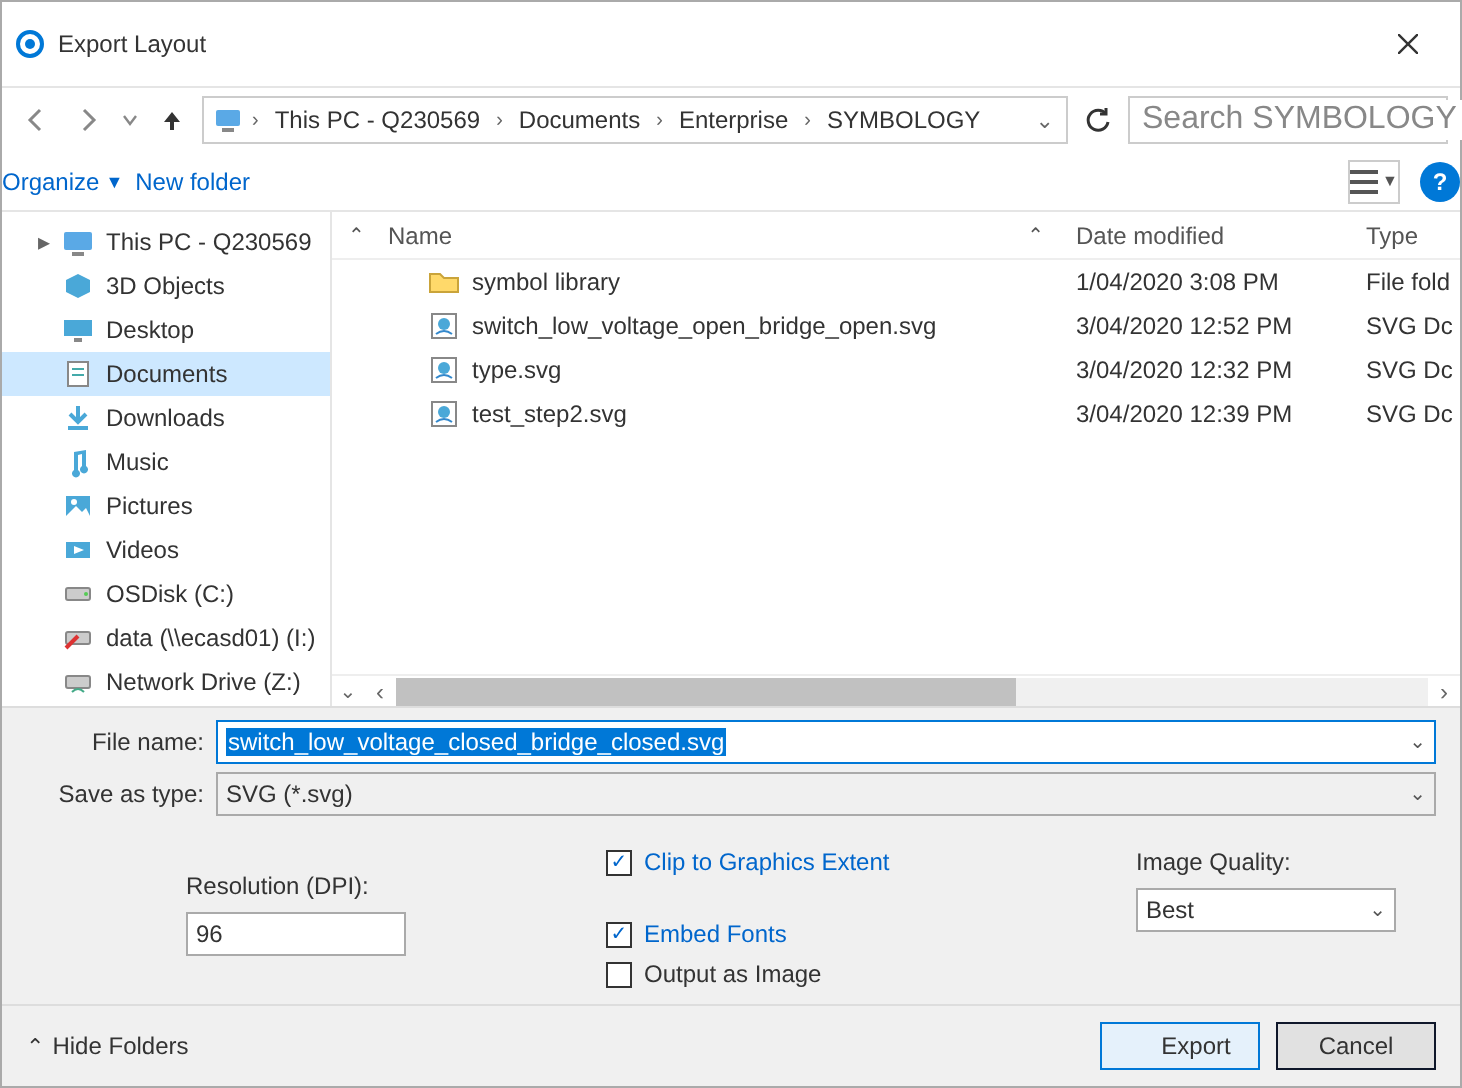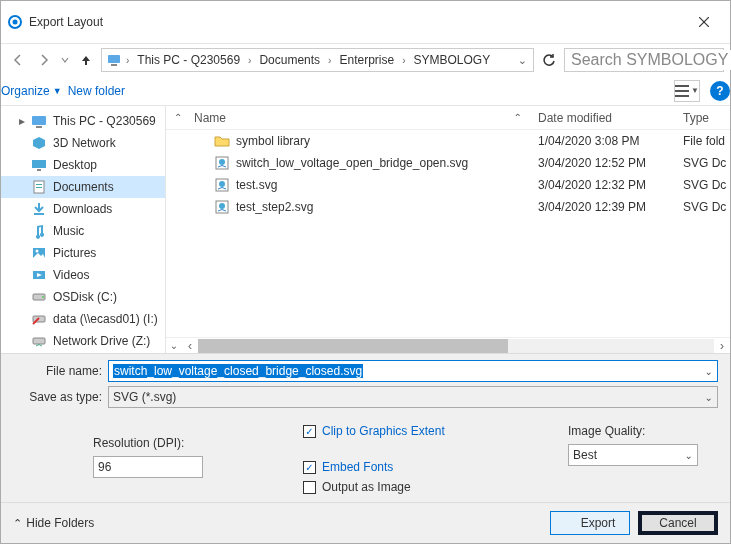--- a/index.html
+++ b/index.html
@@ -71,21 +71,21 @@
   .dpi-input { border:1px solid #aaa; height:22px; width:110px; padding:0 4px; background:#fff; display:flex; align-items:center; }
   .chk { display:flex; align-items:center; gap:6px; }
   .chk-box { width:13px; height:13px; border:1px solid #333; display:flex; align-items:center; justify-content:center; background:#fff; font-size:10px; color:#0066cc; }
   .chk-label { color:#0066cc; }
   .chk-label.black { color:#333; }
   .quality-select { border:1px solid #aaa; height:22px; width:130px; padding:0 4px; background:#fff; display:flex; align-items:center; justify-content:space-between; }
 
   .footer { background:#f0f0f0; display:flex; align-items:center; padding:8px 12px; border-top:1px solid #ddd; }
   .hide-folders { display:flex; align-items:center; gap:4px; cursor:pointer; }
   .footer-spacer { flex:1; }
-  .btn { width:80px; height:24px; border:4px solid #0f172a; background:#e1e1e1; display:flex; align-items:center; justify-content:center; cursor:pointer; margin-left:8px; }
+  .btn { width:80px; height:24px; border:1px solid #0f172a; background:#e1e1e1; display:flex; align-items:center; justify-content:center; cursor:pointer; margin-left:8px; }
   .btn.primary { border:1px solid #0078d7; background:#e5f1fb;padding-left:16px; }
   
   svg { display:block; }
 </style>
 </head>
 <body>
 
 <div class="window">
 
   <div class="titlebar">
@@ -193,21 +193,21 @@
             </svg>
           </span>
           <span>This PC - Q230569</span>
         </div>
         <div class="nav-item indent">
           <span class="tree-ico">
             <svg width="16" height="16">
               <polygon points="8,2 14,5 14,11 8,14 2,11 2,5" fill="#4aa8d8"></polygon>
             </svg>
           </span>
-          <span>3D Network</span>
+          <span>3D Objects</span>
         </div>
         <div class="nav-item indent">
           <span class="tree-ico">
             <svg width="16" height="16">
               <rect x="1" y="3" width="14" height="8" fill="#4aa8d8"></rect>
               <rect x="6" y="12" width="4" height="2" fill="#888"></rect>
             </svg>
           </span>
           <span>Desktop</span>
         </div>
@@ -343,21 +343,21 @@
           <div class="row">
             <div class="col-caret"></div>
             <div class="c-name">
               <span class="file-ico">
                 <svg width="16" height="16">
                   <rect x="2" y="2" width="12" height="12" fill="#fff" stroke="#888"></rect>
                   <circle cx="8" cy="7" r="3" fill="#4aa8d8"></circle>
                   <path d="M4 12 Q8 9 12 12" stroke="#38c" fill="none"></path>
                 </svg>
               </span>
-              <span>test.svg</span>
+              <span>type.svg</span>
             </div>
             <div class="c-date">3/04/2020 12:32 PM</div>
             <div class="c-type">SVG Dc</div>
           </div>
           <div class="row">
             <div class="col-caret"></div>
             <div class="c-name">
               <span class="file-ico">
                 <svg width="16" height="16">
                   <rect x="2" y="2" width="12" height="12" fill="#fff" stroke="#888"></rect>

